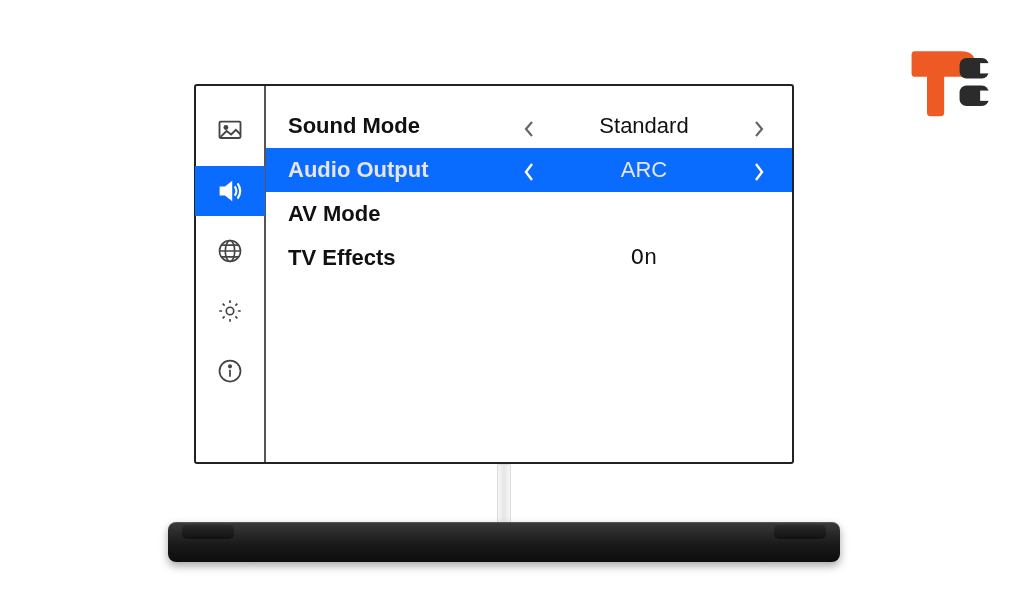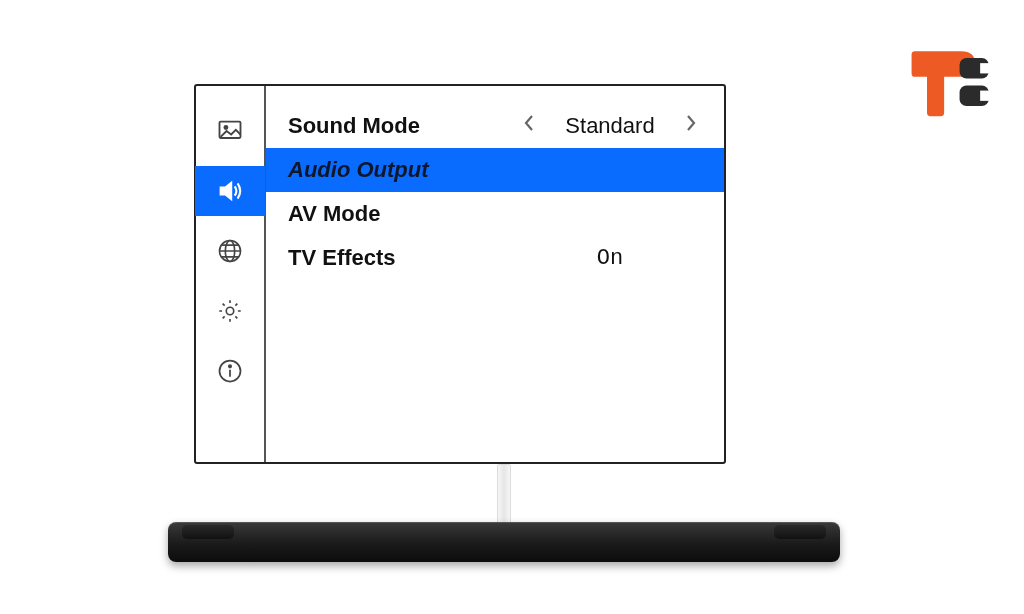--- a/index.html
+++ b/index.html
@@ -5,21 +5,21 @@
   * { box-sizing: border-box; margin: 0; padding: 0; }
   html, body { width: 1024px; height: 614px; background: #fff; font-family: Arial, Helvetica, sans-serif; overflow: hidden; }
 
   .stage { position: relative; width: 1024px; height: 614px; }
 
   
   .tv-frame {
     position: absolute;
     left: 194px;
     top: 84px;
-    width: 532px;
+    width: 600px;
     height: 380px;
     border: 2px solid #222;
     background: #fff;
     border-radius: 3px;
     display: flex;
   }
   .sidebar {
     width: 70px;
     border-right: 2px solid #555;
     display: flex;
@@ -46,26 +46,26 @@
   }
   .row {
     display: flex;
     align-items: center;
     height: 44px;
     font-size: 22px;
     font-weight: 600;
     color: #111;
     padding: 0 22px;
   }
-  .row.selected { background: #0a6bff; color: #0f172a; font-style: italic; }
+  .row.selected { background: #0a6bff; color: #e5e5e5; }
   .row .label { flex: 0 0 230px; }
   .row .value-wrap {
     flex: 1;
     display: flex;
-    align-items: flex-start;
+    align-items: flex-end;
     gap: 18px;
   }
   .row .chev {
     width: 22px;
     display: flex;
     justify-content: center;
     font-weight: 300;
     color: #666;
   }
   .row.selected .chev { color: #fff; }
@@ -185,20 +185,33 @@
           <span class="value">Standard</span>
           <span class="chev">
               <svg width="14" height="20" viewBox="0 0 14 20" fill="none" stroke="currentColor" stroke-width="2.2">
                 <path d="M4 3 L10 10 L4 17"></path>
               </svg>
             </span>
         </span>
       </div>
       <div class="row selected">
         <span class="label">Audio Output</span>
+        <span class="value-wrap">
+          <span class="chev">
+              <svg width="14" height="22" viewBox="0 0 14 22" fill="none" stroke="currentColor" stroke-width="2.4">
+                <path d="M10 3 L4 11 L10 19"></path>
+              </svg>
+            </span>
+          <span class="value">ARC</span>
+          <span class="chev">
+              <svg width="14" height="22" viewBox="0 0 14 22" fill="none" stroke="currentColor" stroke-width="2.4">
+                <path d="M4 3 L10 11 L4 19"></path>
+              </svg>
+            </span>
+        </span>
       </div>
       <div class="row">
         <span class="label">AV Mode</span>
         <span class="value-wrap"></span>
       </div>
       <div class="row plainvalue">
         <span class="label">TV Effects</span>
         <span class="value-wrap">
           <span class="chev">.</span>
           <span class="value">On</span>

